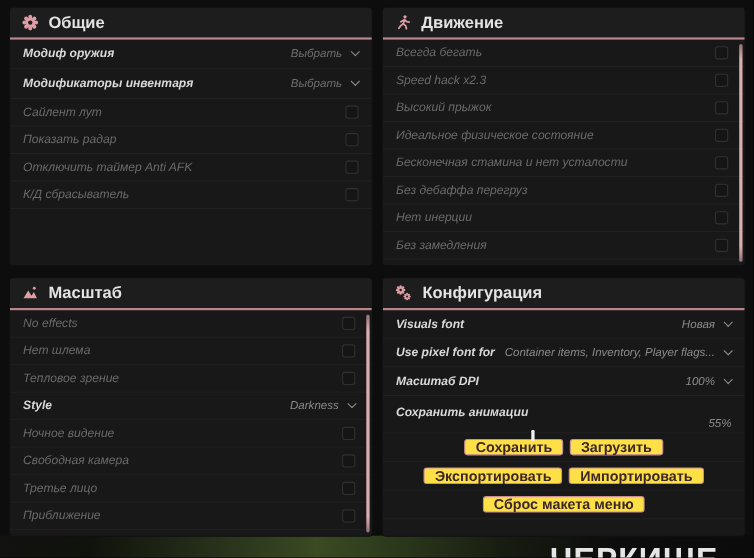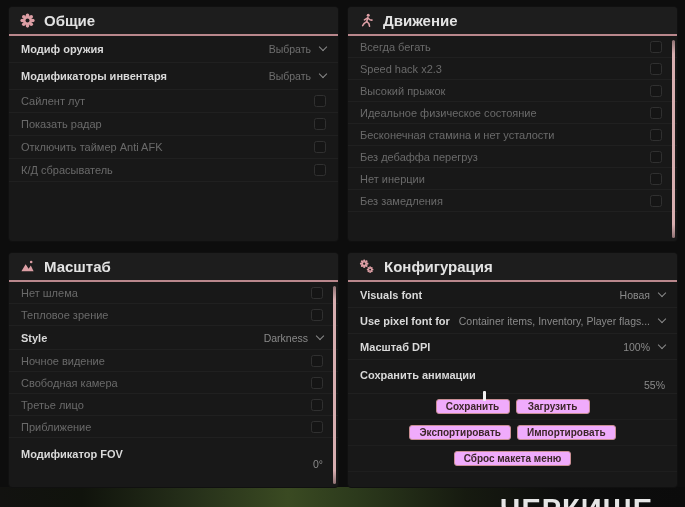--- a/index.html
+++ b/index.html
@@ -32,21 +32,21 @@
   .phead{
     height:29px; display:flex; align-items:center; gap:9px; padding:0 11px;
     background:#1d1d1d; border-bottom:2px solid #b9878c;
   }
   .ptitle{ font-size:15px; font-weight:700; color:#e3e3e3; }
   .picon{ display:flex; align-items:center; }
 
   .pbody{ position:relative; }
   .row{
     display:flex; align-items:center; justify-content:space-between;
-    padding:0 12px; border-bottom:1px solid #202020; height:23px;
+    padding:12px 12px; border-bottom:1px solid #202020; height:23px;font-style:italic;
   }
   #p-movement .row, #p-camera .row { height:22px; padding-right:15px; }
   #p-general .row.dd-row { height:27px; }
   #p-camera .row.dd-row { height:24px; }
   #p-config .row { height:26px; }
 
   .lbl{ font-size:11px; }
   .bright{ color:#d9d9d9; font-weight:600; }
   .dim{ color:#6a6a6a; font-weight:400; }
 
@@ -71,22 +71,22 @@
   .fill{ position:relative; height:100%; background:#d99ba0; border-radius:1px; }
   .handle{ position:absolute; right:-2px; top:-3px; width:3px; height:10px; background:#f2f2f2; border-radius:1px; }
 
   .fov-row{ height:34px !important; flex-direction:column; align-items:stretch; justify-content:center; border-bottom:none !important; }
   .fov-handle{ position:relative; display:block; width:3px; height:9px; background:#e9e9e9; margin-top:3px; margin-left:1px; border-radius:1px; }
 
   
   .btnrow{ display:flex; justify-content:center; align-items:center; gap:6px; height:26px; border-bottom:1px solid #1e1e1e; }
   .btn{
     min-width:74px; padding:0 9px; height:15px; line-height:14px; text-align:center;
-    background:#f0abfc; color:#3c2629; border:1px solid #c98f94; border-radius:3px;
-    font-size:10px; font-weight:700; cursor:pointer;
+    background:#fde047; color:#3c2629; border:1px solid #c98f94; border-radius:3px;
+    font-size:13px; font-weight:700; cursor:pointer;
     font-family:"Liberation Sans", sans-serif;
   }
   .btn.wide{ min-width:88px; }
 
   .vscroll{
     position:absolute; right:2px; top:33px; bottom:3px; width:3px; border-radius:2px;
     background:linear-gradient(#8f7173,#d8aeb0 7%,#d8aeb0 93%,#8f7173);
   }
 </style>
 </head>
@@ -204,20 +204,24 @@
     <header class="phead">
       <span class="picon">
         <svg width="15" height="15" viewBox="0 0 16 16" fill="#dd9fa5">
           <path d="M1.5 13L6 5.5l3.2 5L11.5 7l3 6z"></path>
           <circle cx="11.9" cy="3.2" r="1.4"></circle>
         </svg>
       </span>
       <span class="ptitle">Масштаб</span>
     </header>
     <div class="pbody">
+      <div class="row">
+        <span class="lbl dim">No effects</span>
+        <span class="cb"></span>
+      </div>
       <div class="row">
         <span class="lbl dim">Нет шлема</span>
         <span class="cb"></span>
       </div>
       <div class="row">
         <span class="lbl dim">Тепловое зрение</span>
         <span class="cb"></span>
       </div>
       <div class="row dd-row">
         <span class="lbl bright">Style</span>

